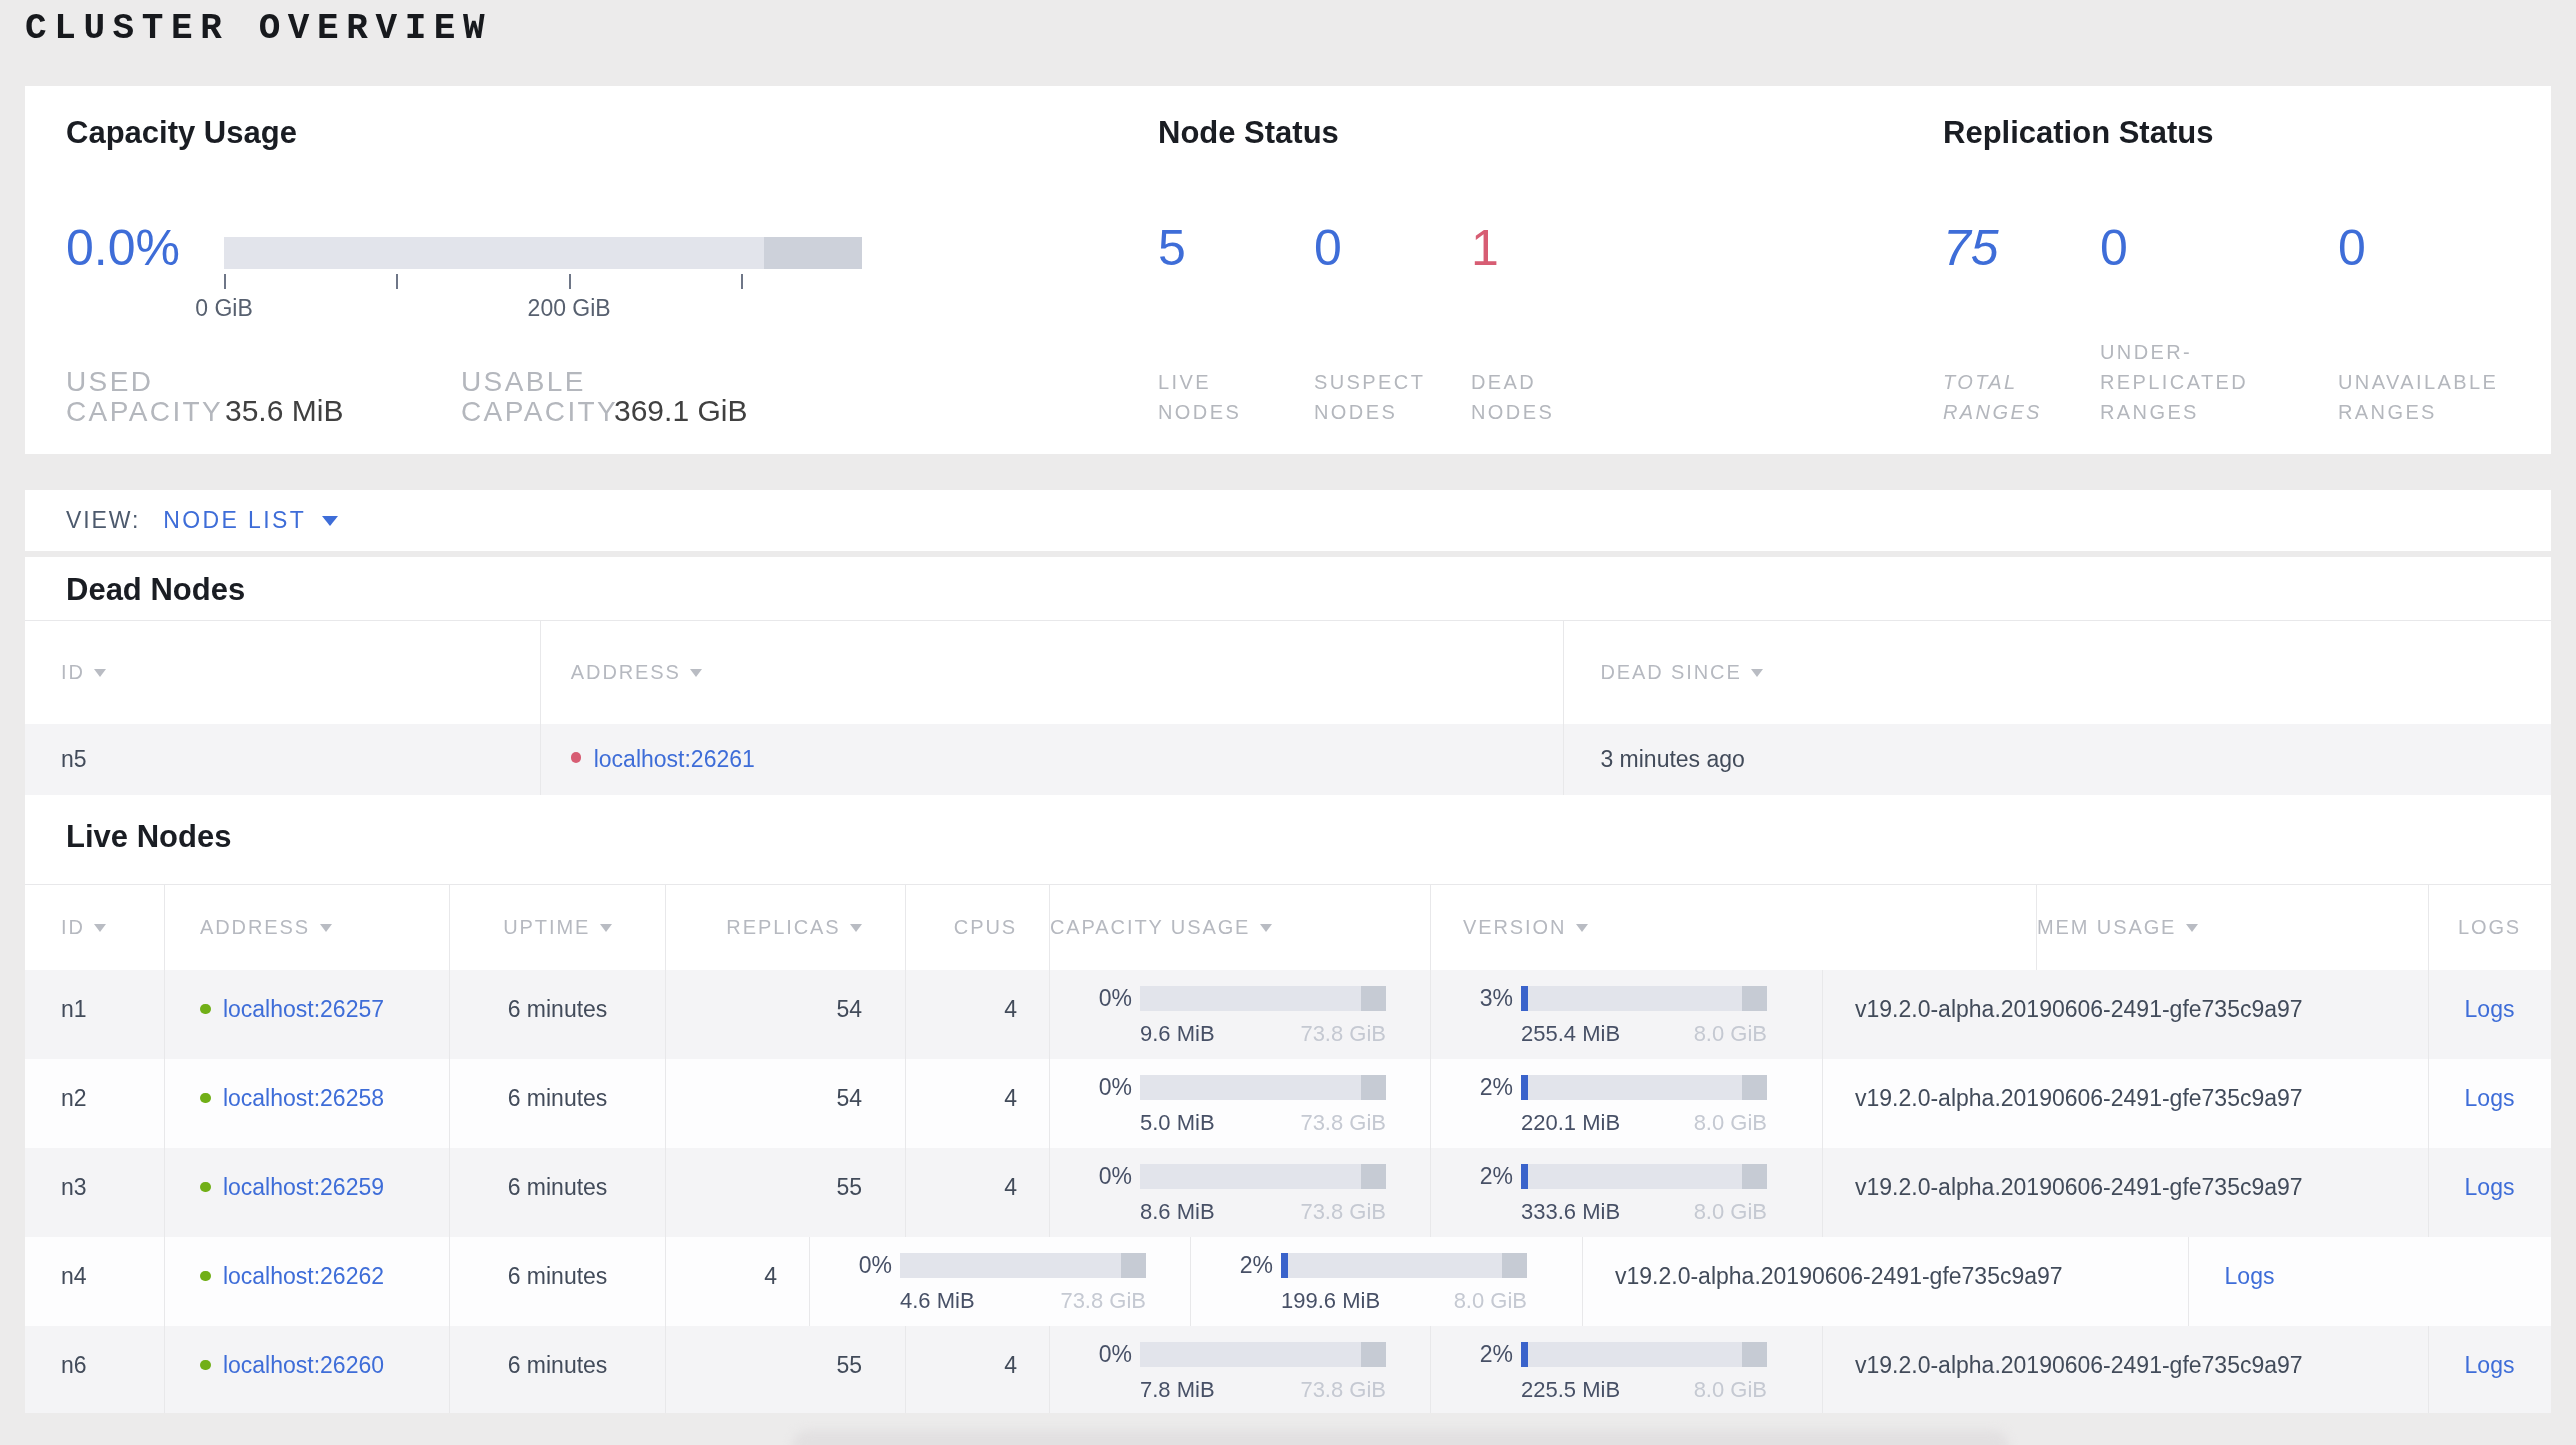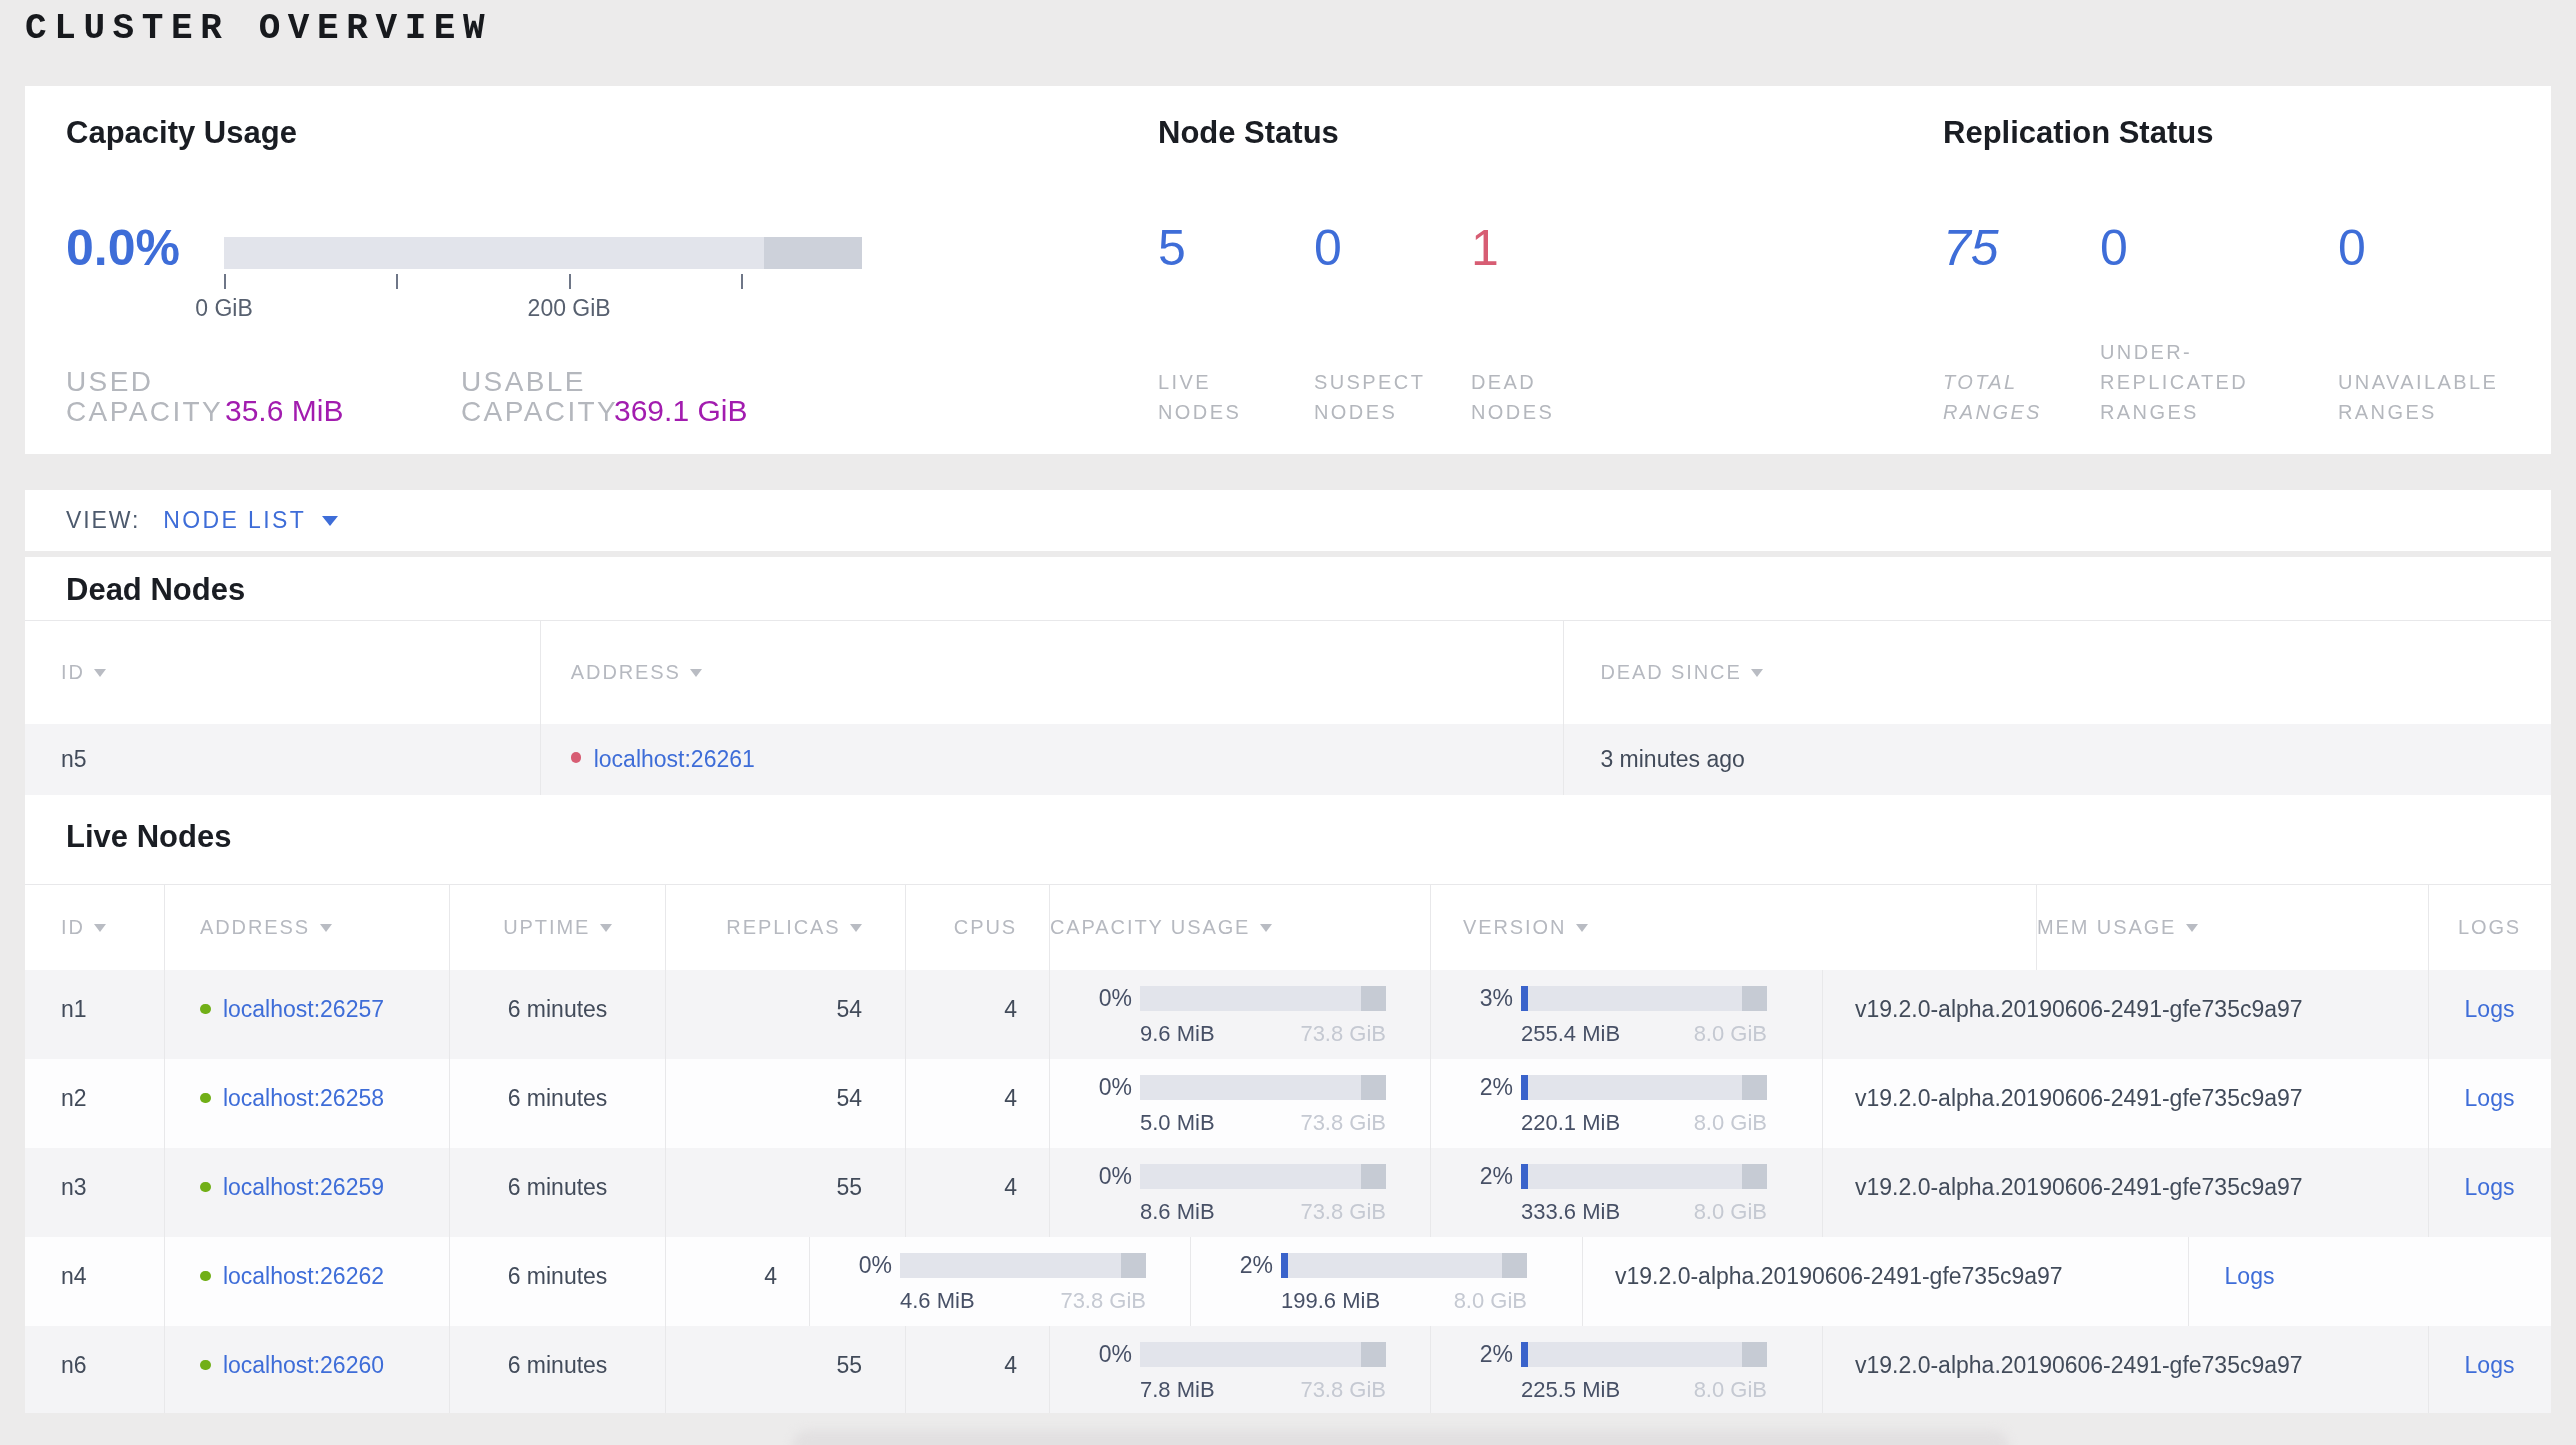--- a/index.html
+++ b/index.html
@@ -16,31 +16,31 @@
     font-size:36px;font-weight:700;letter-spacing:7.6px;color:#17191d;font-family:Liberation Mono, monospace;
   }
 
   
   #summary-card{top:86px;height:368px;display:flex;box-sizing:border-box;padding:29px 0 27px 41px}
   .sum-col{display:flex;flex-direction:column;box-sizing:border-box;height:100%}
   .col-cap{width:1092px}.col-node{width:785px}.col-repl{flex:1}
   .section-heading{font-size:31px;font-weight:700;color:#1a1d23;margin:0;line-height:35px}
 
   .bigrow{display:flex;margin-top:73px;align-items:flex-start}
-  .pct-big{width:158px;font-size:50px;font-weight:700;color:#3e6dd8;line-height:1}
+  .pct-big{width:158px;font-size:50px;font-weight:400;color:#3e6dd8;line-height:1}
   .ov-bar{width:638px}
   .ov-track{position:relative;height:31.5px;background:#e2e4eb;margin-top:14.3px}
   .ov-reserved{position:absolute;top:0;right:0;height:100%;background:#cdd1da}
   .ov-axis{position:relative;height:50px;margin-top:5.7px}
   .tick{position:absolute;top:0;width:1.9px;height:14.3px;background:#6e7687}
   .tick-label{position:absolute;top:21px;transform:translateX(-50%);font-size:23px;color:#57606f;white-space:nowrap}
 
   .stats-row{margin-top:auto;display:flex;align-items:flex-end}
   .cap-label{font-size:28px;letter-spacing:2.4px;line-height:30px;color:#b4b7bd;white-space:pre-line}
-  .cap-value{font-size:30px;color:#a21caf;line-height:32px;white-space:nowrap}
+  .cap-value{font-size:30px;color:#404040;line-height:32px;white-space:nowrap}
   .w-label1{width:159px}.w-value1{width:236px}.w-label2{width:153px}
 
   .stat-blocks{display:flex;flex:1;margin-top:73px}
   .stat-block{display:flex;flex-direction:column}
   .stat-num{font-size:50px;font-weight:500;color:#3e6dd8;line-height:1}
   .stat-num.red{color:#d75d73}
   .stat-label{margin-top:auto;font-size:20px;letter-spacing:2.4px;line-height:30px;color:#b4b7bd;white-space:pre-line}
 
   
   #view-bar{top:490px;height:61px;display:flex;align-items:center;box-sizing:border-box;padding-left:41px}

